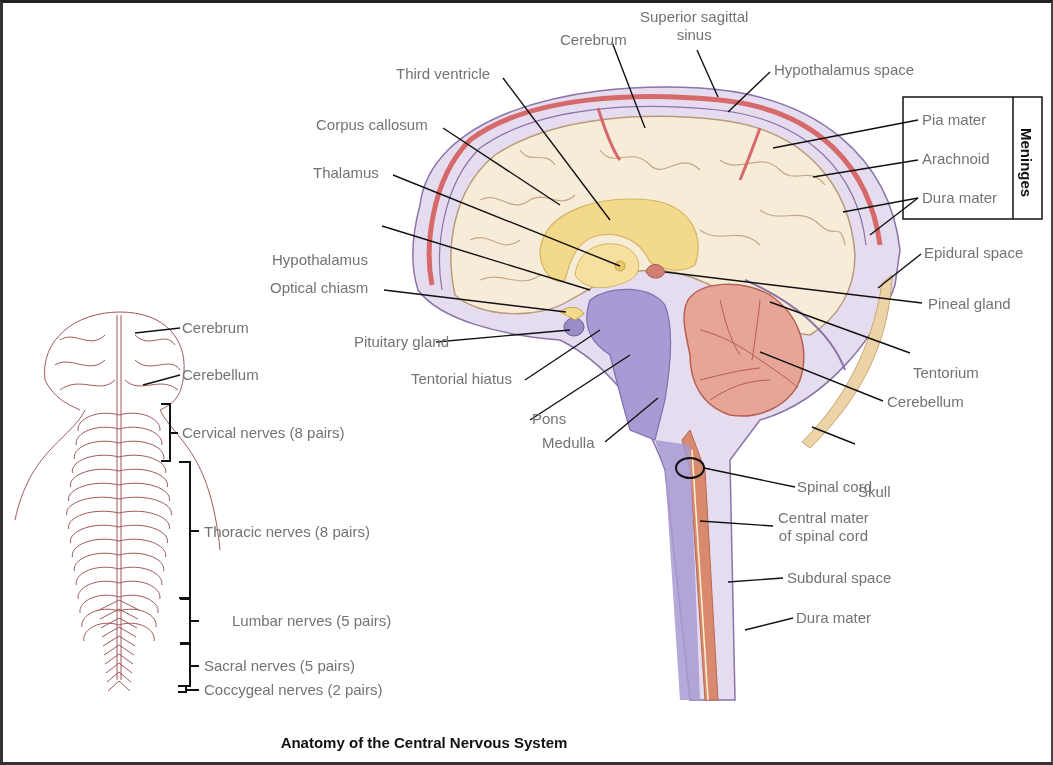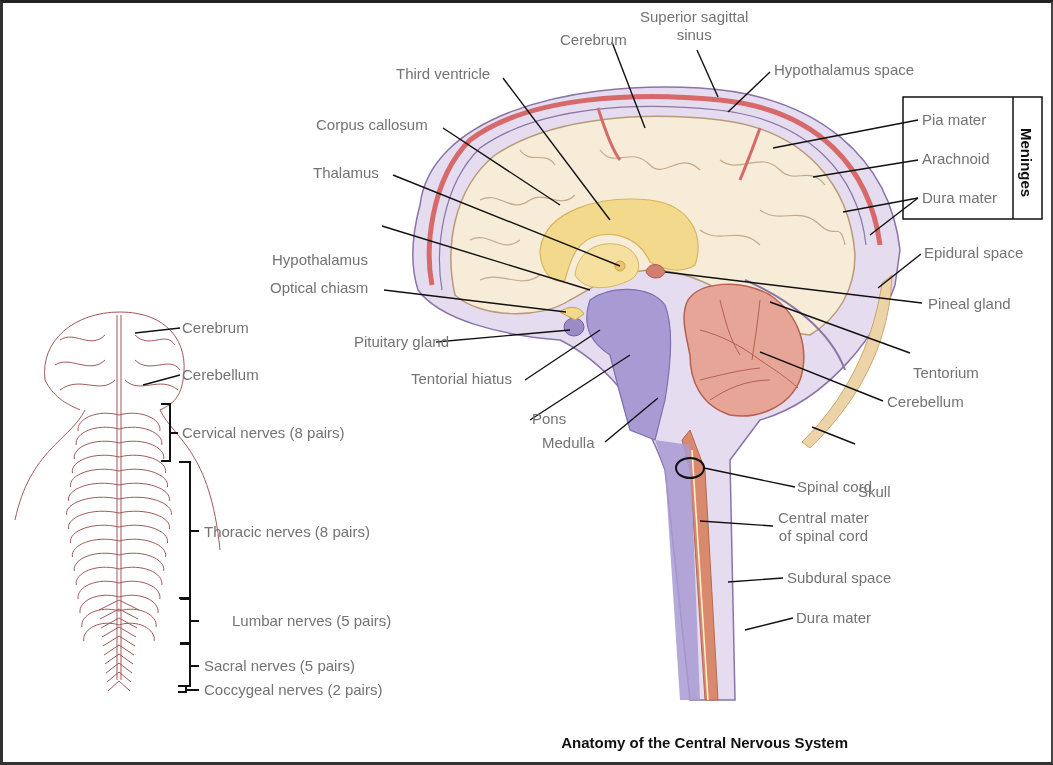--- a/index.html
+++ b/index.html
@@ -11,21 +11,21 @@
       border-bottom: 3px solid #333; border-right: 2px solid #444;
       background: #fff;
     }
     svg#art { position: absolute; left: 0; top: 0; }
     .lbl {
       position: absolute; font-family: Liberation Sans, sans-serif;
       font-size: 15px; color: #737373; white-space: nowrap; line-height: 18px;
     }
     .lbl.c { text-align: center; }
     .caption {
-      position: absolute; left: 0; width: 848px; top: 734px; text-align: right;
+      position: absolute; left: 0; width: 848px; top: 734px; text-align: center;
       font-family: "Liberation Sans", sans-serif; font-weight: bold; font-size: 15px; color: #111;
     }
     .meninges-title {
       position: absolute; left: 1018px; top: 128px;
       font-family: "Liberation Sans", sans-serif; font-weight: bold; font-size: 15px; color: #111;
       writing-mode: vertical-rl; white-space: nowrap;
     }
   </style>
 </head>
 <body>

